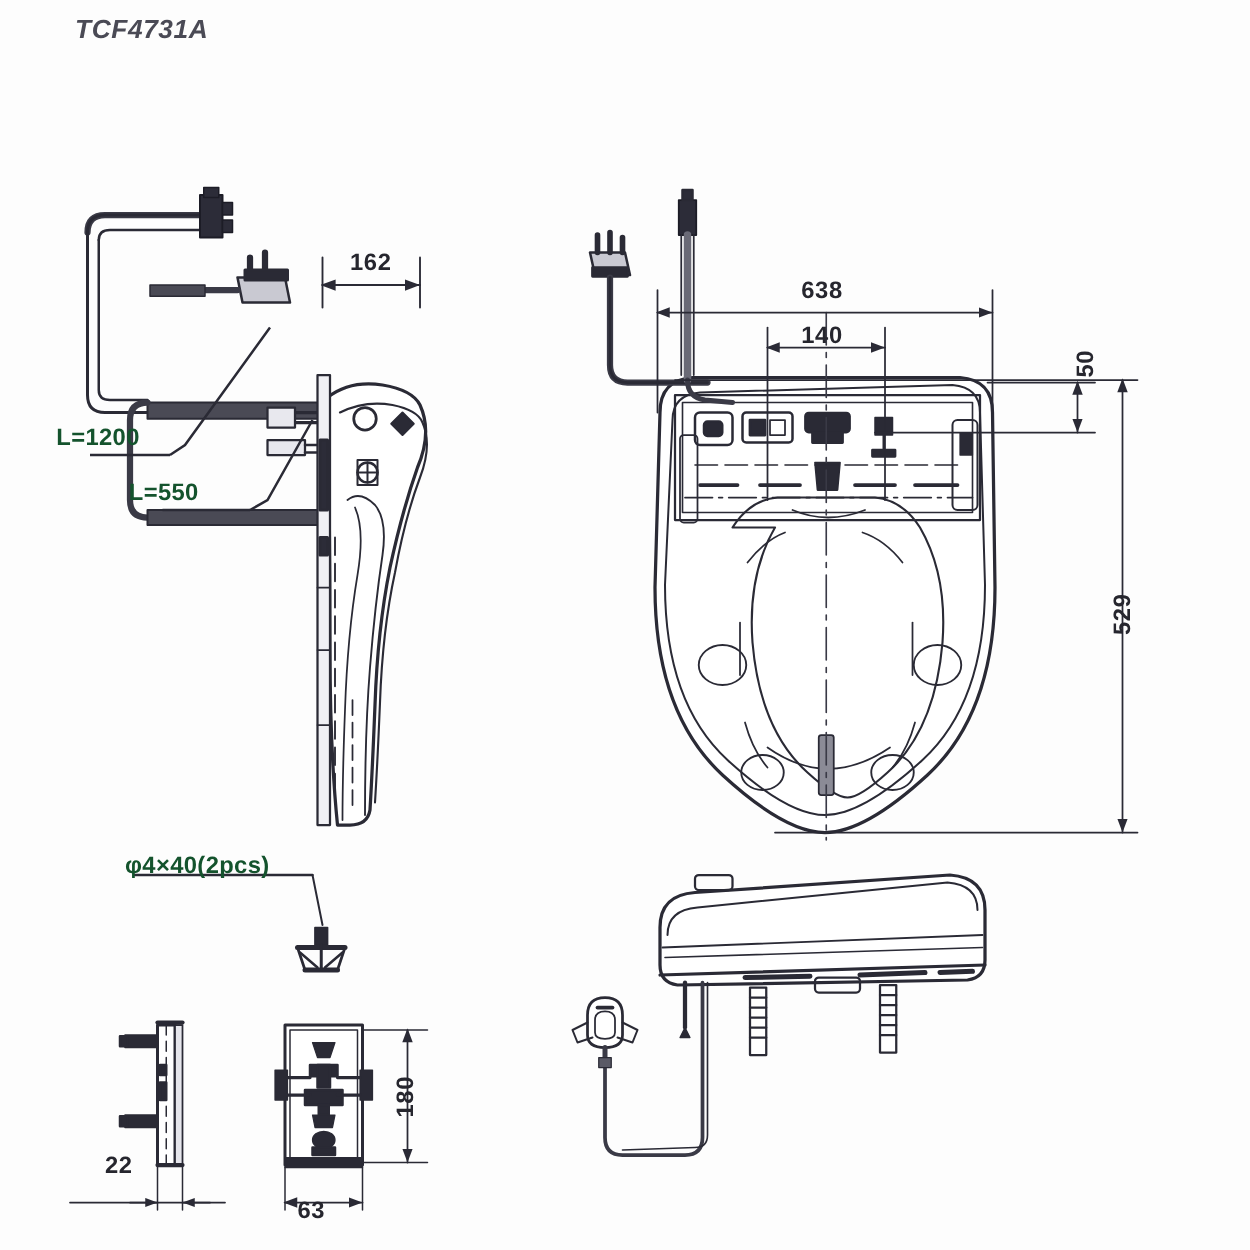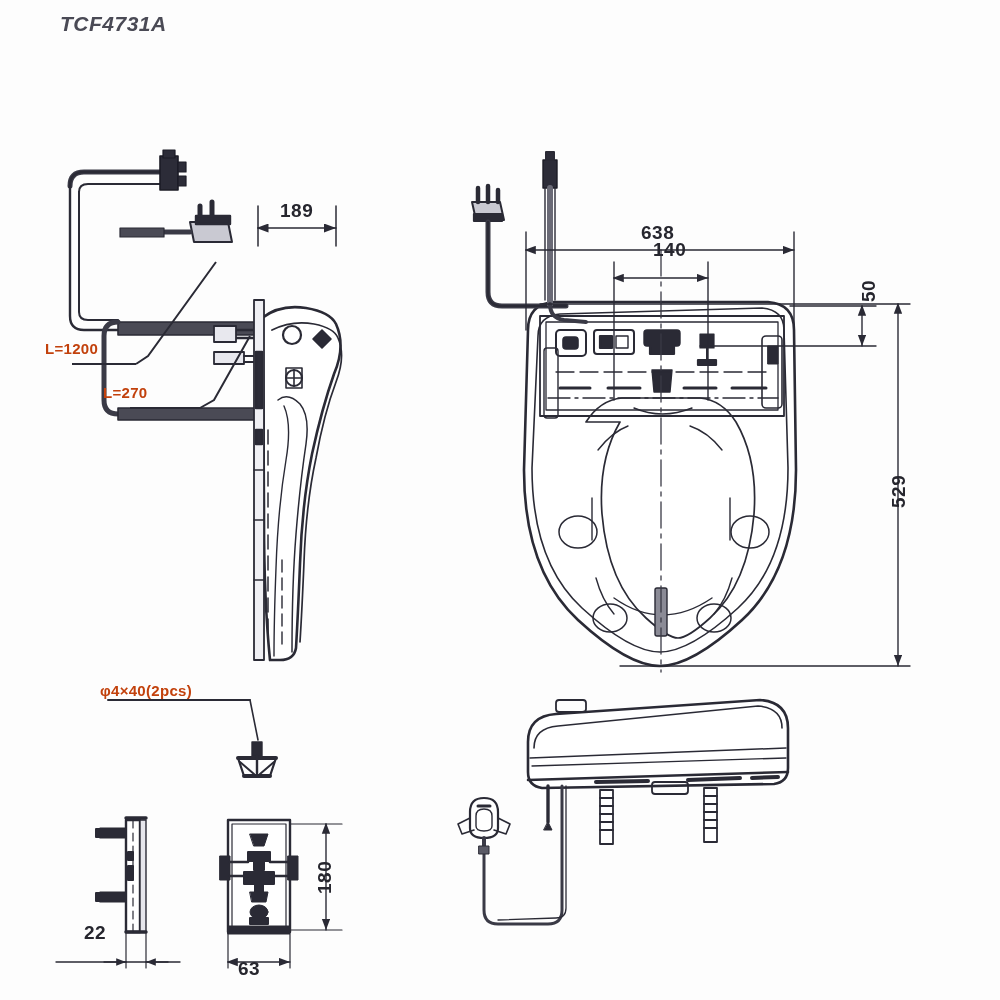--- a/index.html
+++ b/index.html
@@ -20,21 +20,21 @@
   }
   .dim-label{
     position:absolute;
     font-size:19px;color:#26262e;font-weight:600;
     font-family:"Liberation Sans","DejaVu Sans",sans-serif;
     white-space:nowrap;letter-spacing:.5px;
   }
   .dim-label.rot{transform:rotate(-90deg);transform-origin:left top;}
   .lead-label{
     position:absolute;
-    font-size:15px;color:#c2410c;font-weight:600;
+    font-size:19px;color:#14532d;font-weight:600;
     font-family:"Liberation Sans","DejaVu Sans",sans-serif;
     white-space:nowrap;letter-spacing:.3px;
   }
 </style>
 </head>
 <body>
 
 <div id="sheet">
 
   <div class="title-text">TCF4731A</div>
@@ -356,31 +356,31 @@
         <path d="M470 818 L458 824 L462 834 L474 830" stroke-width="1.6"></path>
         <path d="M498 818 L510 824 L506 834 L494 830" stroke-width="1.6"></path>
         <path d="M478 806 L490 806" stroke-width="3"></path>
         <path d="M484 838 L484 852" stroke-width="4" stroke="#3a3a46"></path>
         <rect x="479" y="846" width="10" height="8" fill="#5a5a66" stroke-width="1"></rect>
       </g>
 
     </g>
   </svg>
 
-  <div class="dim-label" style="left:280px;top:200px;">189</div>
+  <div class="dim-label" style="left:280px;top:200px;">162</div>
   <div class="dim-label" style="left:641px;top:222px;">638</div>
-  <div class="dim-label" style="left:641px;top:239px;margin-left:12px;">140</div>
+  <div class="dim-label" style="left:641px;top:258px;">140</div>
   <div class="dim-label rot" style="left:858px;top:302px;">50</div>
   <div class="dim-label rot" style="left:888px;top:508px;">529</div>
   <div class="dim-label rot" style="left:314px;top:894px;">180</div>
   <div class="dim-label" style="left:84px;top:922px;">22</div>
   <div class="dim-label" style="left:238px;top:958px;">63</div>
 
   <div class="lead-label" style="left:45px;top:340px;">L=1200</div>
-  <div class="lead-label" style="left:103px;top:384px;">L=270</div>
+  <div class="lead-label" style="left:103px;top:384px;">L=550</div>
   <div class="lead-label" style="left:100px;top:682px;">φ4×40(2pcs)</div>
 
   <svg style="position:absolute;left:0;top:0;width:1000px;height:1000px;pointer-events:none;">
     <g stroke="#2a2a35" fill="none" stroke-width="2">
       <path d="M72 364 L136 364"></path>
       <path d="M136 364 L148 356 L216 262"></path>
       <path d="M130 408 L200 408"></path>
       <path d="M200 408 L214 400 L250 336"></path>
     </g>
   </svg>

